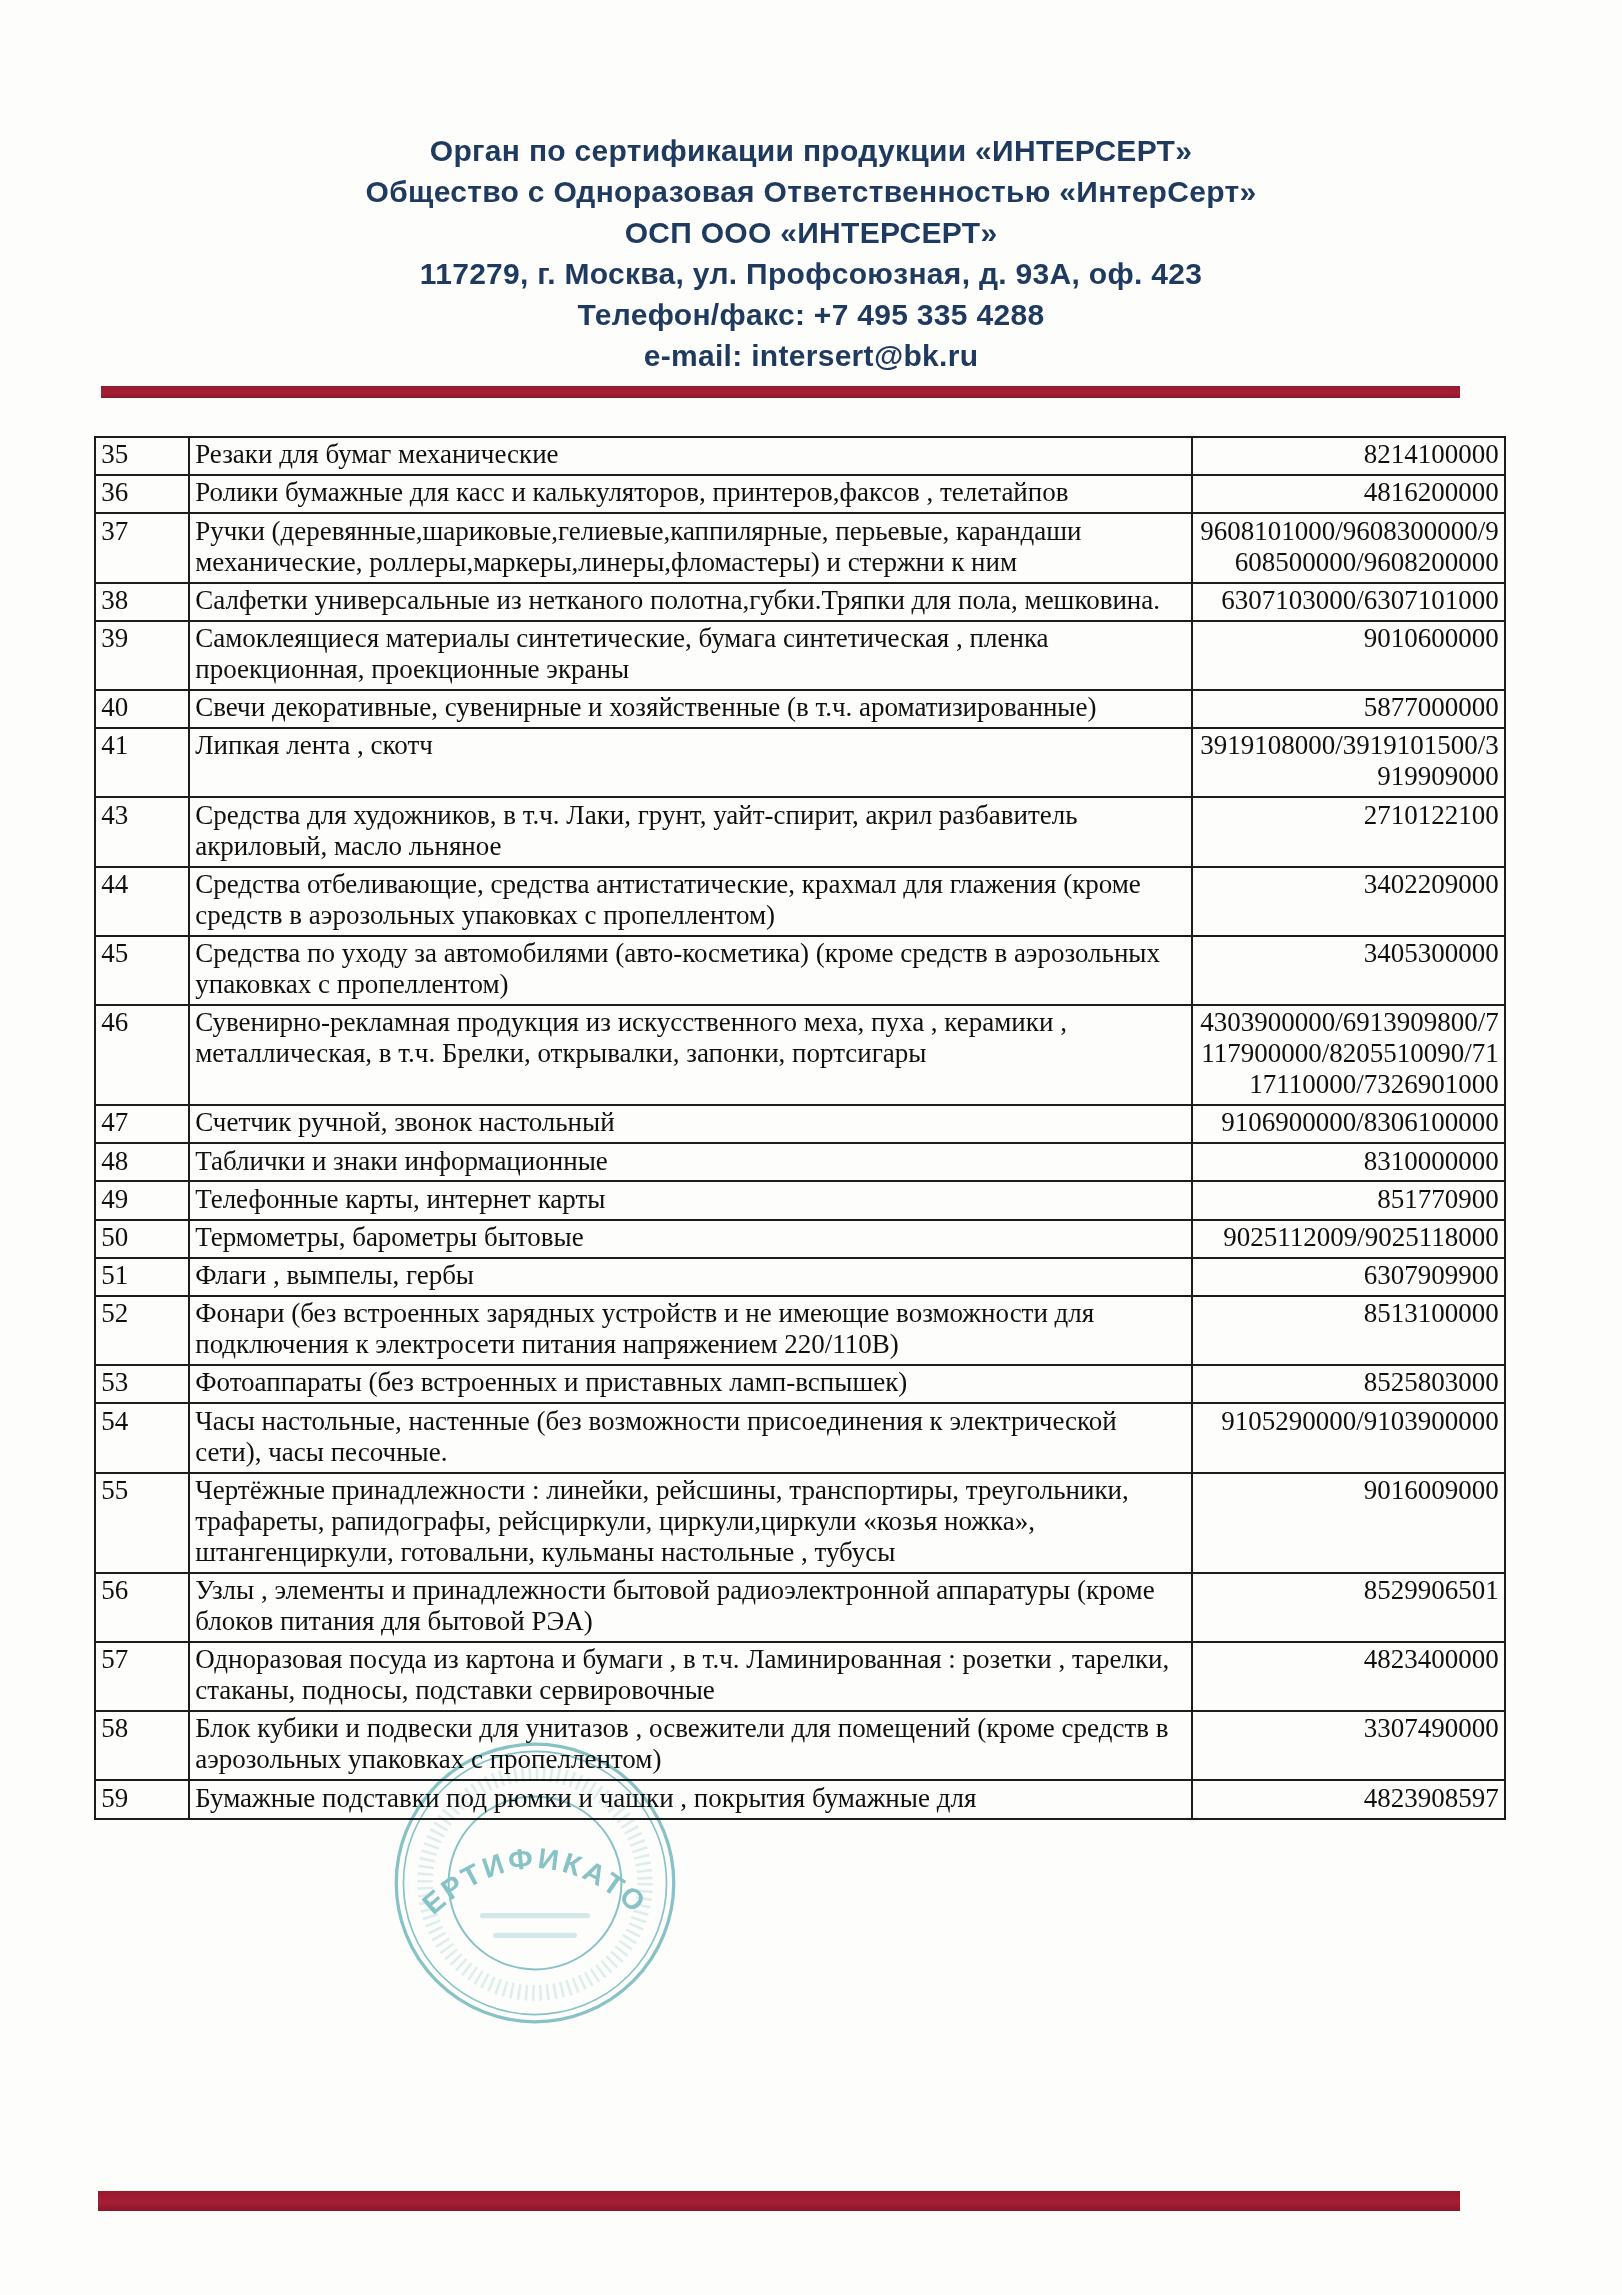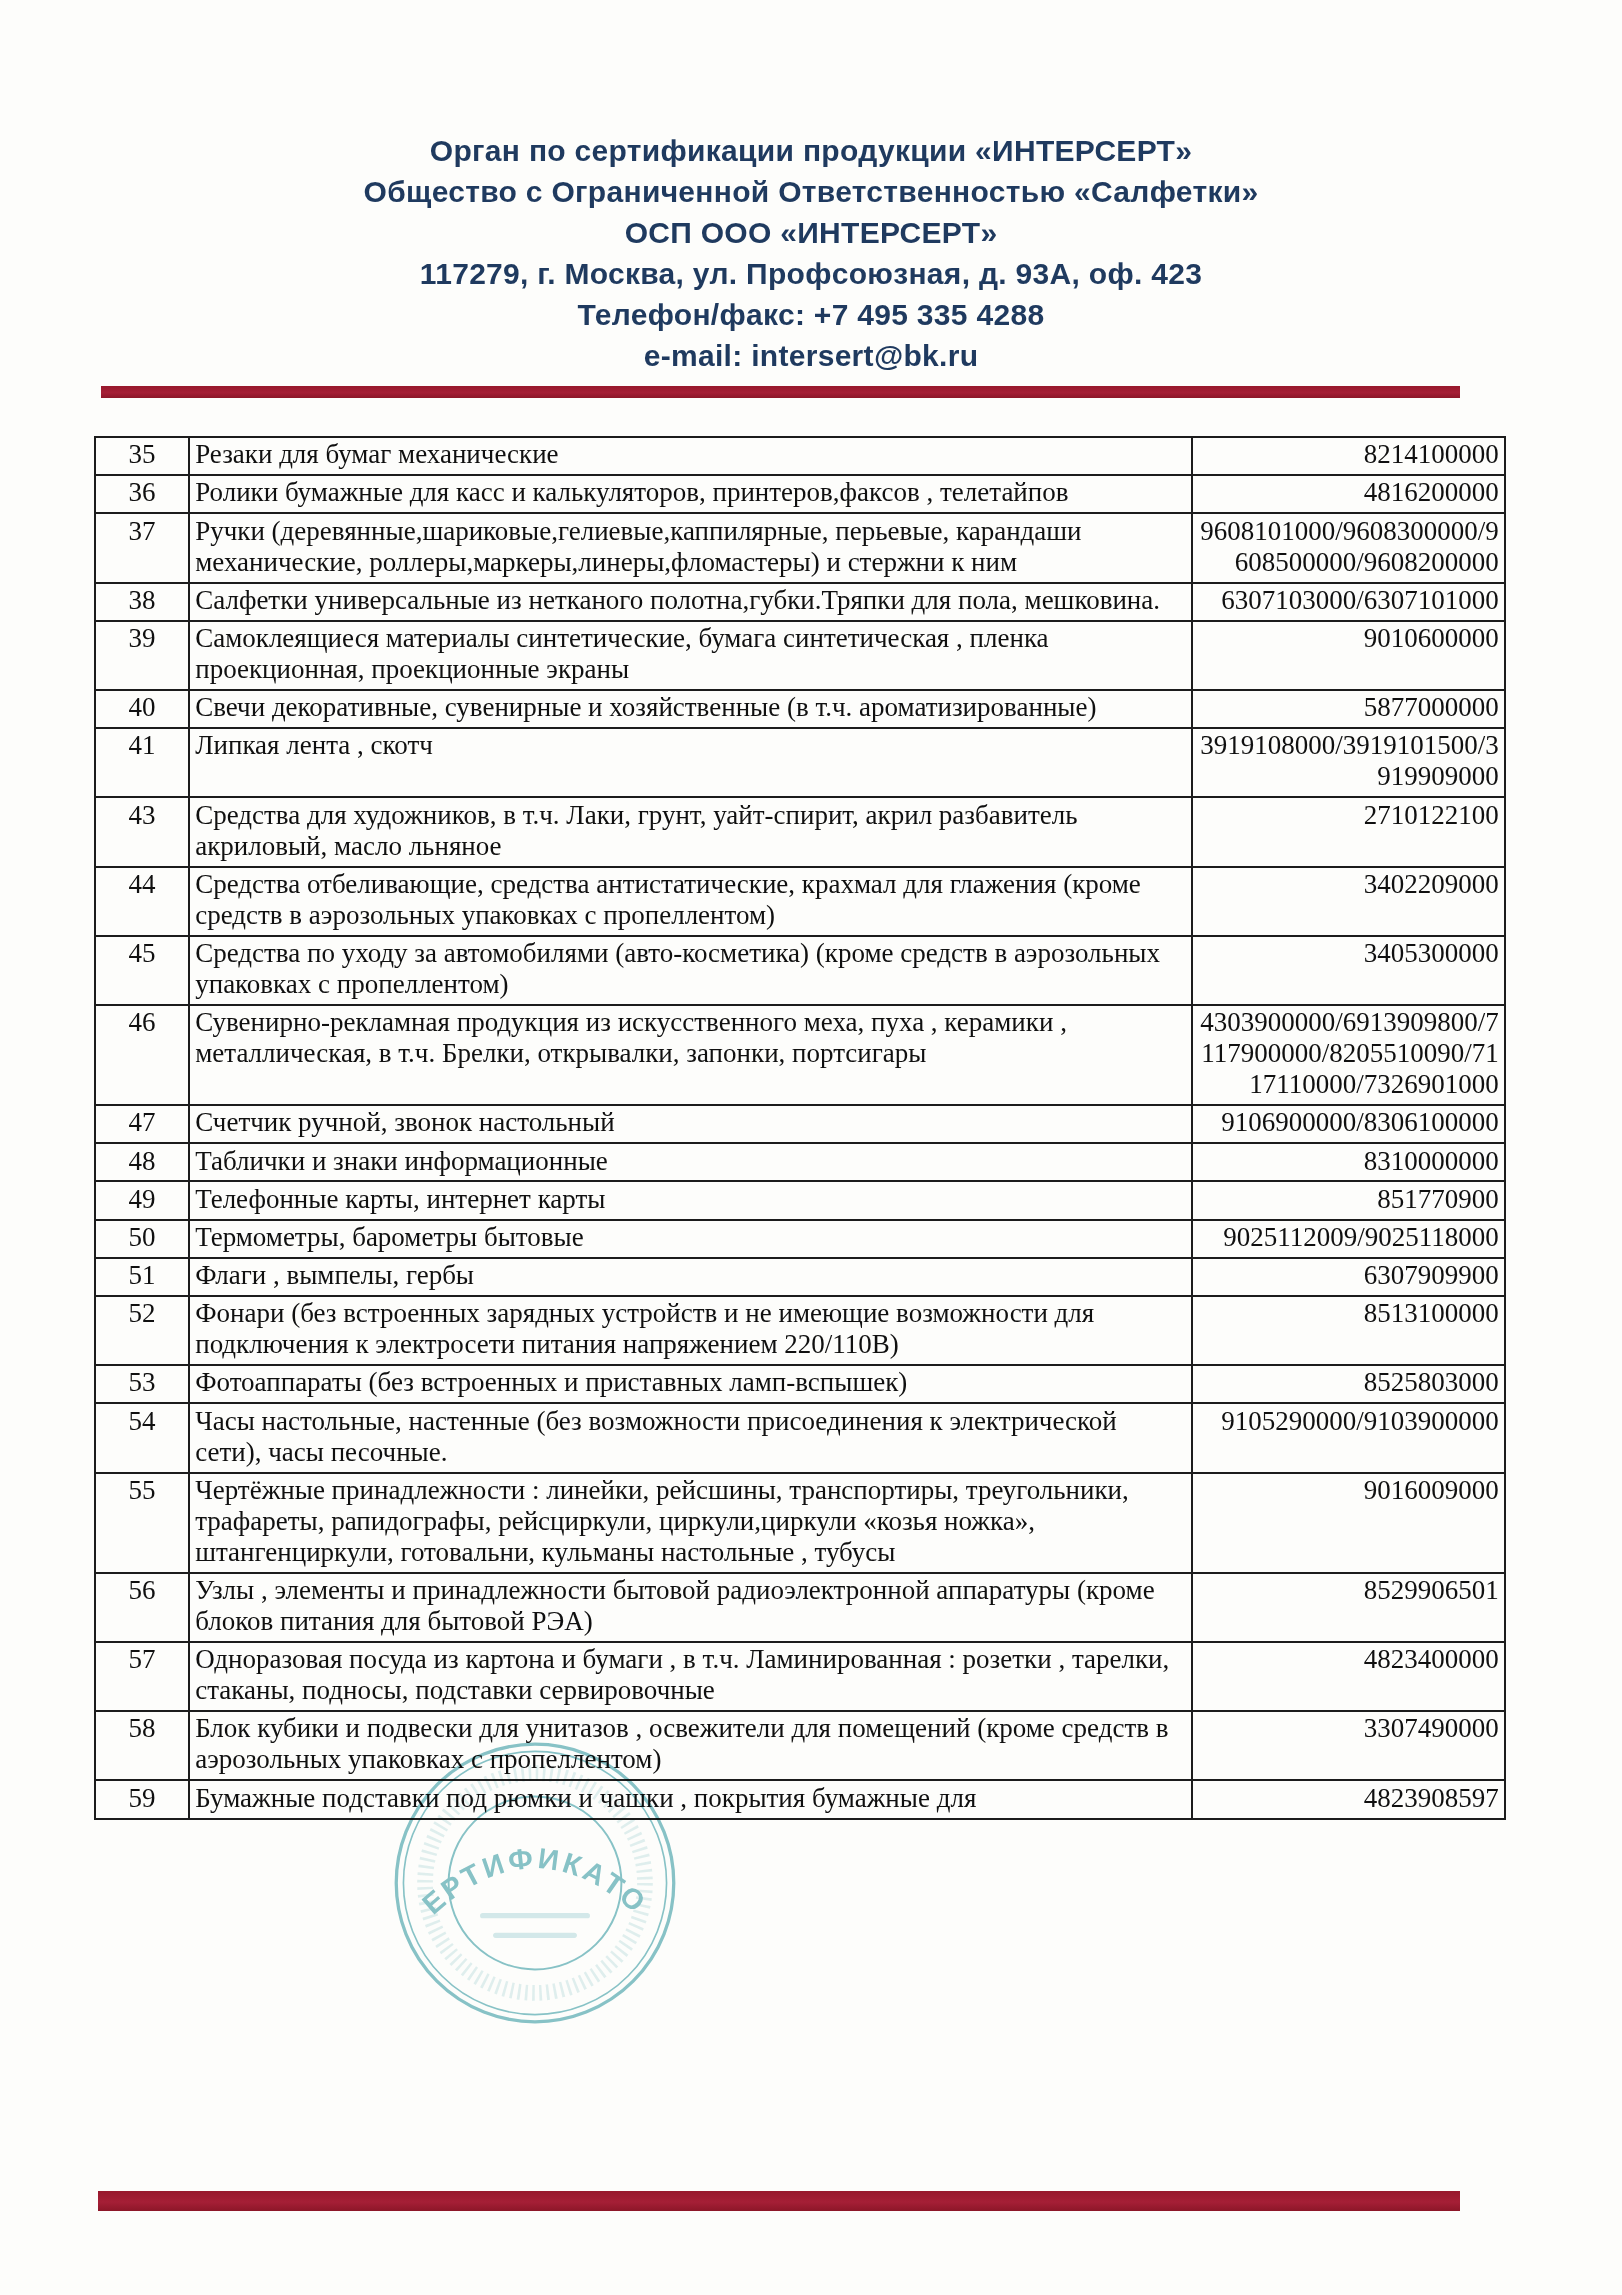--- a/index.html
+++ b/index.html
@@ -50,21 +50,21 @@
     table-layout:fixed;
     font-size:27px;
     line-height:31px;
   }
   table.product-table td{
     border:2px solid var(--border);
     vertical-align:top;
     padding:1.3px 5.2px 3.9px 5.2px;
   }
   td.num{
-    text-align:center;
+    text-align:left;
     padding-top:2px;
   }
   td.desc{
     padding:1.3px 33px 3.9px 17px;
   }
   td.code{
     text-align:right;
     word-break:break-all;
     padding:1.3px 25px 3.9px 25px;
   }
@@ -87,21 +87,21 @@
     fill:var(--stamp);
   }
 </style>
 </head>
 <body>
 
 <div class="page">
 
   <header class="doc-header">
     <div>Орган по сертификации продукции «ИНТЕРСЕРТ»</div>
-    <div>Общество с Ограниченной Ответственностью  «Салфетки»</div>
+    <div>Общество с Одноразовая Ответственностью  «ИнтерСерт»</div>
     <div>ОСП ООО «ИНТЕРСЕРТ»</div>
     <div>117279, г. Москва, ул. Профсоюзная, д. 93А, оф. 423</div>
     <div>Телефон/факс: +7 495 335 4288</div>
     <div>e-mail: intersert@bk.ru</div>
   </header>
 
   <div class="red-bar top"></div>
 
   <table class="product-table">
     <colgroup>

